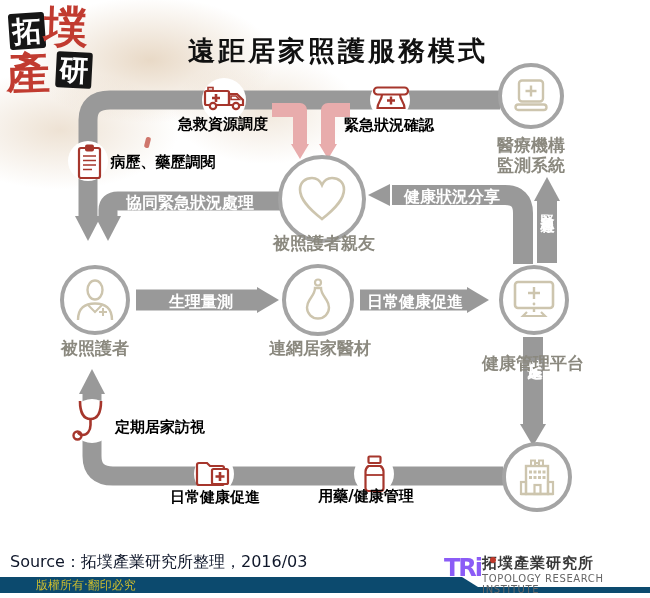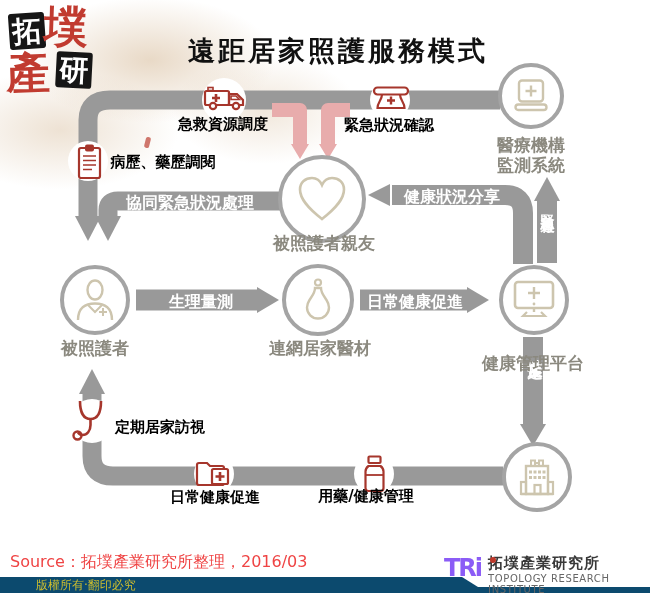--- a/index.html
+++ b/index.html
@@ -40,30 +40,30 @@
   
   .flabel{position:absolute;transform:translateX(-50%);font-size:15px;font-weight:700;color:#000;
     white-space:nowrap;z-index:5;}
   .wlabel{position:absolute;transform:translateX(-50%);font-size:16px;font-weight:600;color:#fff;
     white-space:nowrap;z-index:5;}
   .vlabel{position:absolute;writing-mode:vertical-rl;text-orientation:upright;color:#fff;
     font-size:14px;font-weight:600;letter-spacing:1.5px;z-index:5;}
   .nlabel{position:absolute;transform:translateX(-50%);font-size:17px;font-weight:700;color:#8b897f;
     text-align:center;line-height:20px;white-space:nowrap;z-index:5;}
   
-  .source{position:absolute;left:10px;top:552px;font-size:16px;color:#ef4444;z-index:5;}
+  .source{position:absolute;left:10px;top:552px;font-size:16px;color:#0f172a;z-index:5;}
   .footbar{position:absolute;left:0;top:577px;width:650px;height:16px;background:#0c4a6e;z-index:6;}
   .footbar .copy{padding-left:36px;font-size:12px;line-height:16px;color:#cdbd2e;}
   .footwedge{position:absolute;left:452px;top:577px;width:198px;height:10px;background:#fff;z-index:7;
     clip-path:polygon(10px 0, 100% 0, 100% 100%, 26px 100%);}
   .trilogo{position:absolute;left:444px;top:556px;z-index:8;display:flex;align-items:flex-start;}
   .tri-word{position:relative;font-size:24px;font-weight:800;color:#8b5cf6;letter-spacing:-2px;
     line-height:24px;font-family:"DejaVu Sans",sans-serif;}
   .tri-dot{position:absolute;left:46px;top:1px;width:6px;height:6px;border-radius:50%;background:#c0392b;}
-  .tri-names{margin-left:7px;}
+  .tri-names{margin-left:1px;}
   .tri-zh{font-family:"DejaVu Serif","Liberation Serif",serif;font-weight:700;font-size:15px;
     color:#383838;letter-spacing:1px;line-height:15px;}
   .tri-en{font-size:10px;color:#666;letter-spacing:.6px;margin-top:2px;}
 </style>
 </head>
 <body>
 
 <div class="stage">
 
   <div class="watermark"></div>

